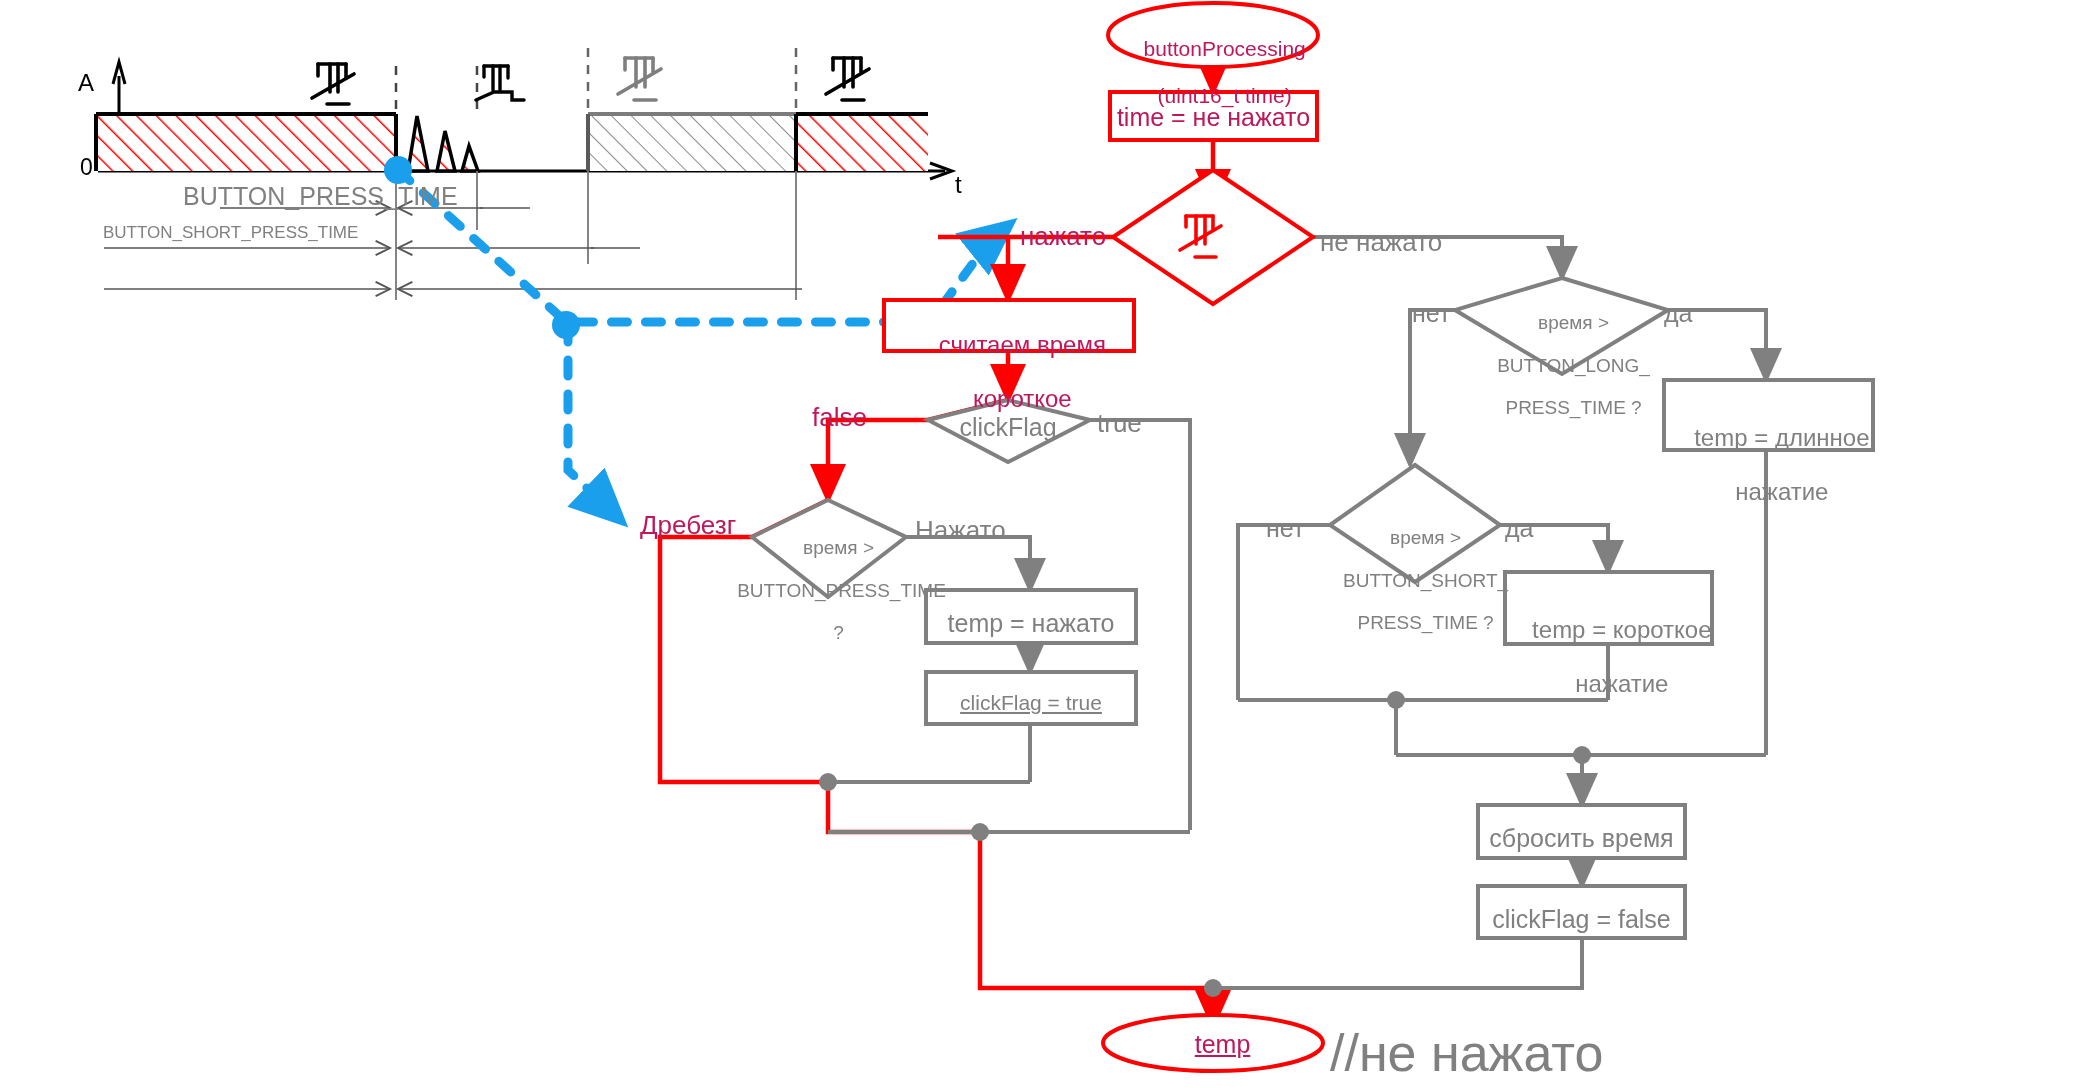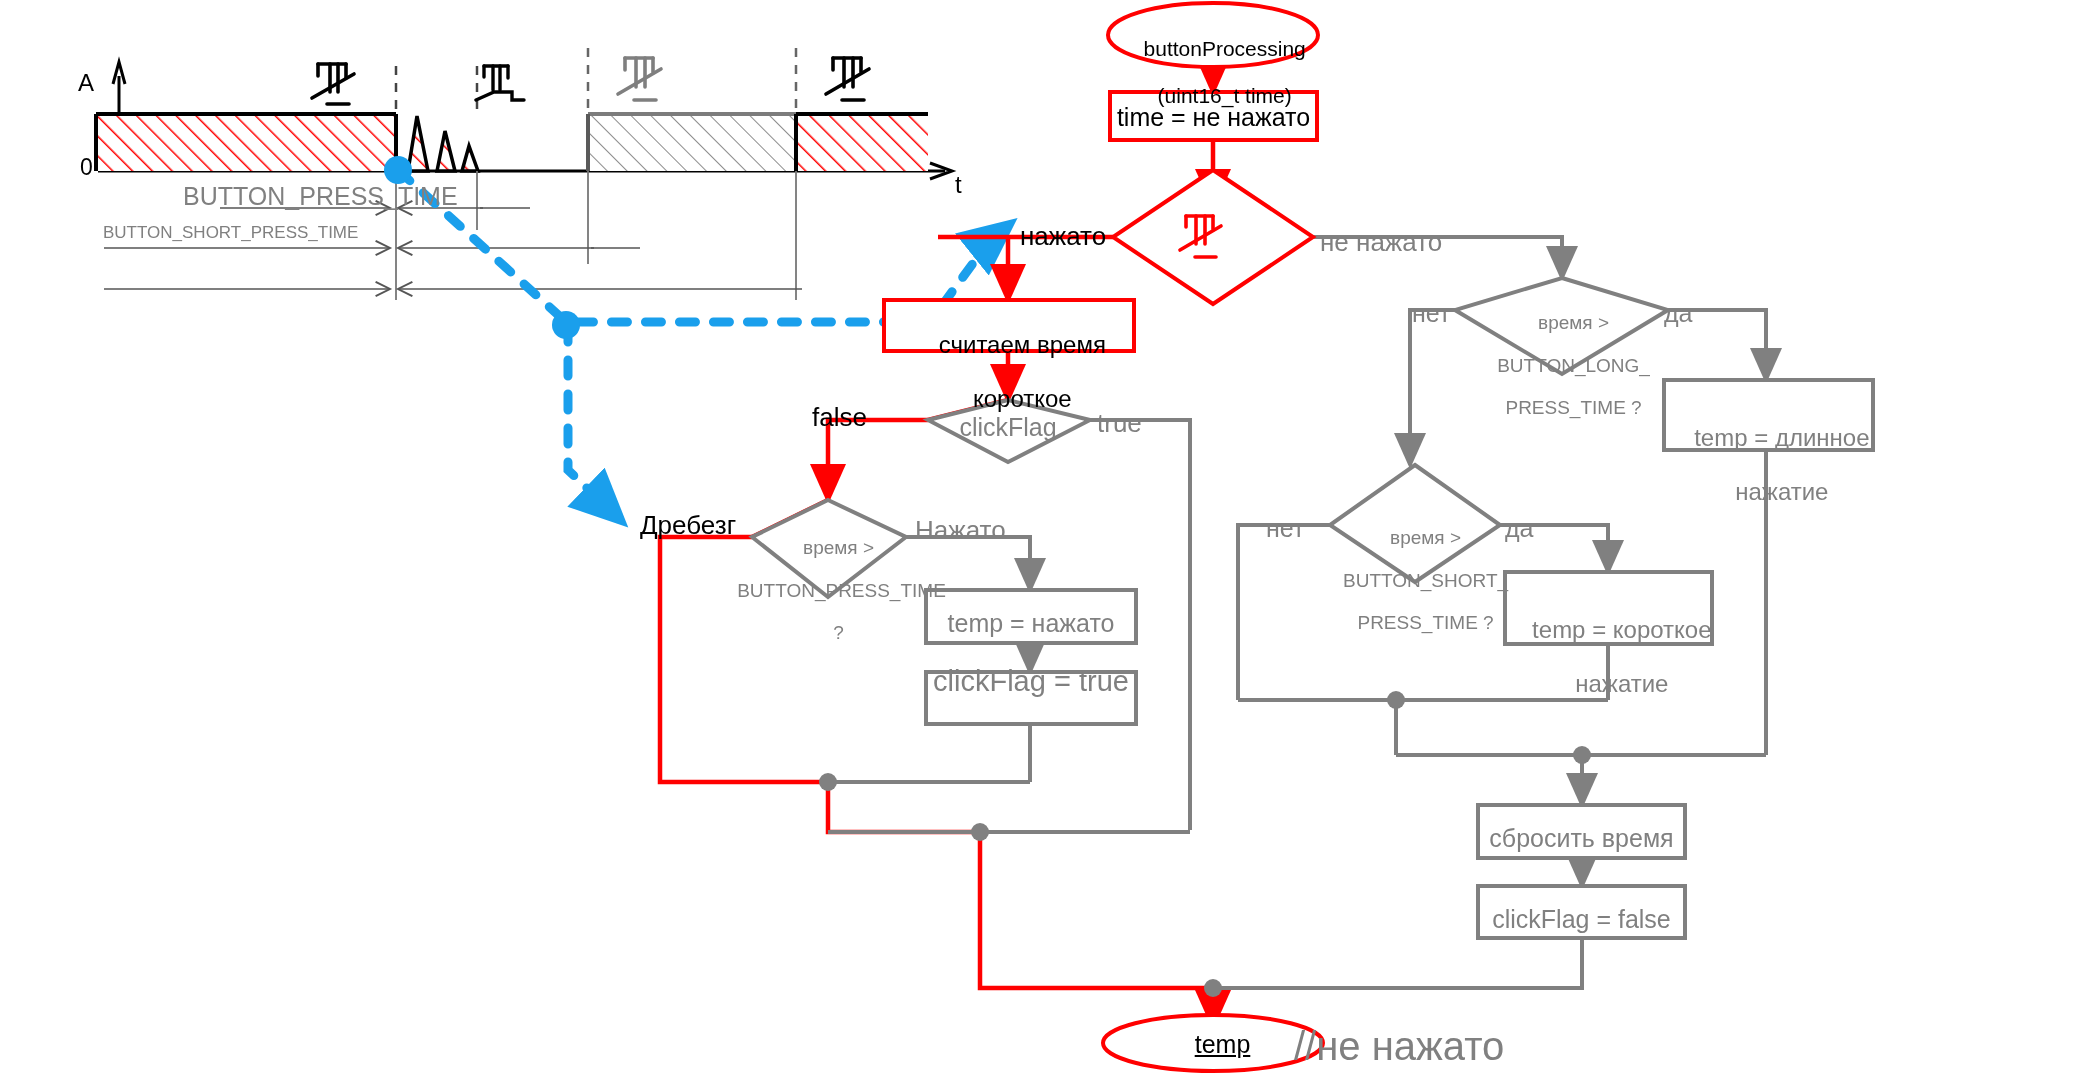--- a/index.html
+++ b/index.html
@@ -2,21 +2,21 @@
 <html><head>
 <meta charset="utf-8">
 <style>
   html,body{margin:0;padding:0;background:#ffffff;}
   body{width:2083px;height:1088px;position:relative;overflow:hidden;
        font-family:"Liberation Sans","DejaVu Sans",sans-serif;}
   #root{position:absolute;left:0;top:0;width:2083px;height:1088px;}
   svg.layer{position:absolute;left:0;top:0;width:2083px;height:1088px;overflow:visible;}
   .lbl{position:absolute;white-space:pre;line-height:1.12;}
   .gray{color:#808080;margin-top:6px;}
-  .red{color:#000000;}
+  .red{color:#be185d;}
   .ctr{text-align:center;}
 </style>
 </head>
 <body>
 
 <div id="root">
 
   <svg class="layer" viewBox="0 0 2083 1088">
     <defs>
       <pattern id="redhatch" width="14" height="14" patternUnits="userSpaceOnUse" patternTransform="rotate(-45)">
@@ -250,21 +250,21 @@
   <div class="lbl red" style="left:640px;top:511px;font-size:26px;">Дребезг</div>
 
   <div class="lbl gray ctr" style="left:716px;top:510px;width:224px;font-size:19px;">
     <span>время &gt;</span><br>
     <span>BUTTON_PRESS_TIME</span><br>
     <span>?</span>
   </div>
   <div class="lbl gray" style="left:915px;top:510px;font-size:26px;">Нажато</div>
 
   <div class="lbl gray ctr" style="left:926px;top:603px;width:210px;font-size:25px;">temp = нажато</div>
-  <div class="lbl gray ctr" style="left:926px;top:659px;width:210px;font-size:29px;">clickFlag = true</div>
+  <div class="lbl gray ctr" style="left:926px;top:685px;width:210px;font-size:21px;text-decoration:underline;">clickFlag = true</div>
 
   <div class="lbl gray ctr" style="left:1458px;top:285px;width:210px;font-size:19px;">
     <span>время &gt;</span><br>
     <span>BUTTON_LONG_</span><br>
     <span>PRESS_TIME ?</span>
   </div>
   <div class="lbl gray" style="left:1412px;top:293px;font-size:25px;">нет</div>
   <div class="lbl gray" style="left:1664px;top:293px;font-size:25px;">да</div>
 
   <div class="lbl gray ctr" style="left:1664px;top:392px;width:209px;font-size:24px;">
@@ -282,15 +282,15 @@
 
   <div class="lbl gray ctr" style="left:1505px;top:584px;width:207px;font-size:24px;">
     <span>temp = короткое</span><br>
     <span>нажатие</span>
   </div>
 
   <div class="lbl gray ctr" style="left:1478px;top:818px;width:207px;font-size:25px;">сбросить время</div>
   <div class="lbl gray ctr" style="left:1478px;top:899px;width:207px;font-size:25px;">clickFlag = false</div>
 
   <div class="lbl red ctr" style="left:1103px;top:1030px;width:239px;font-size:25px;text-decoration:underline;">temp</div>
-  <div class="lbl gray" style="left:1294px;top:1018px;font-size:40px;">//не нажато</div>
+  <div class="lbl gray" style="left:1330px;top:1018px;font-size:52px;">//не нажато</div>
 
 </div>
 
 </body></html>

